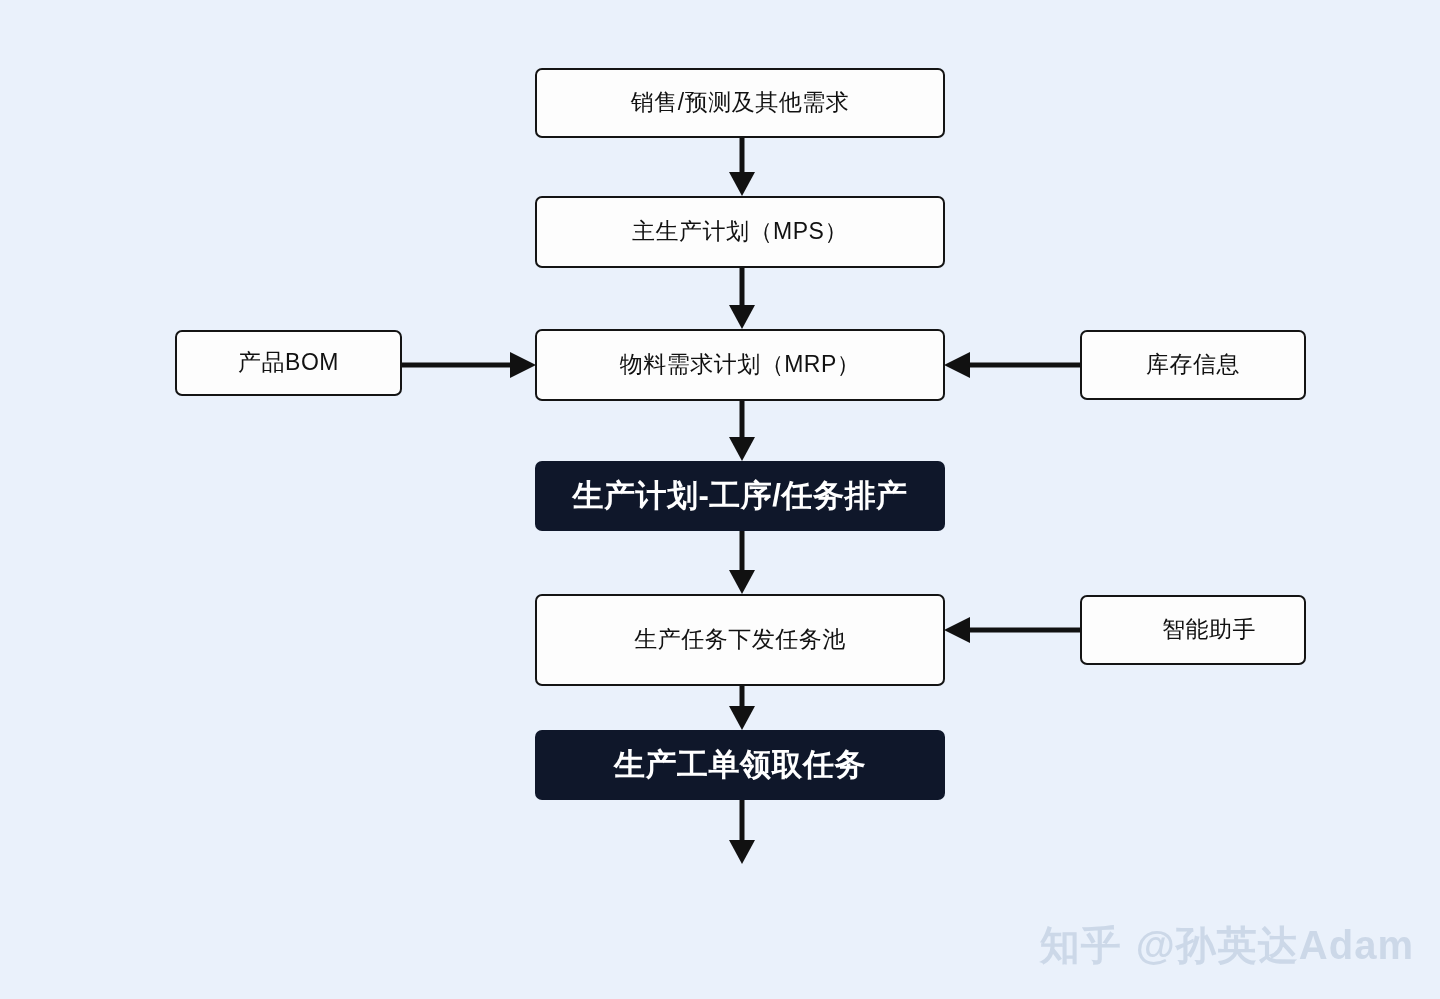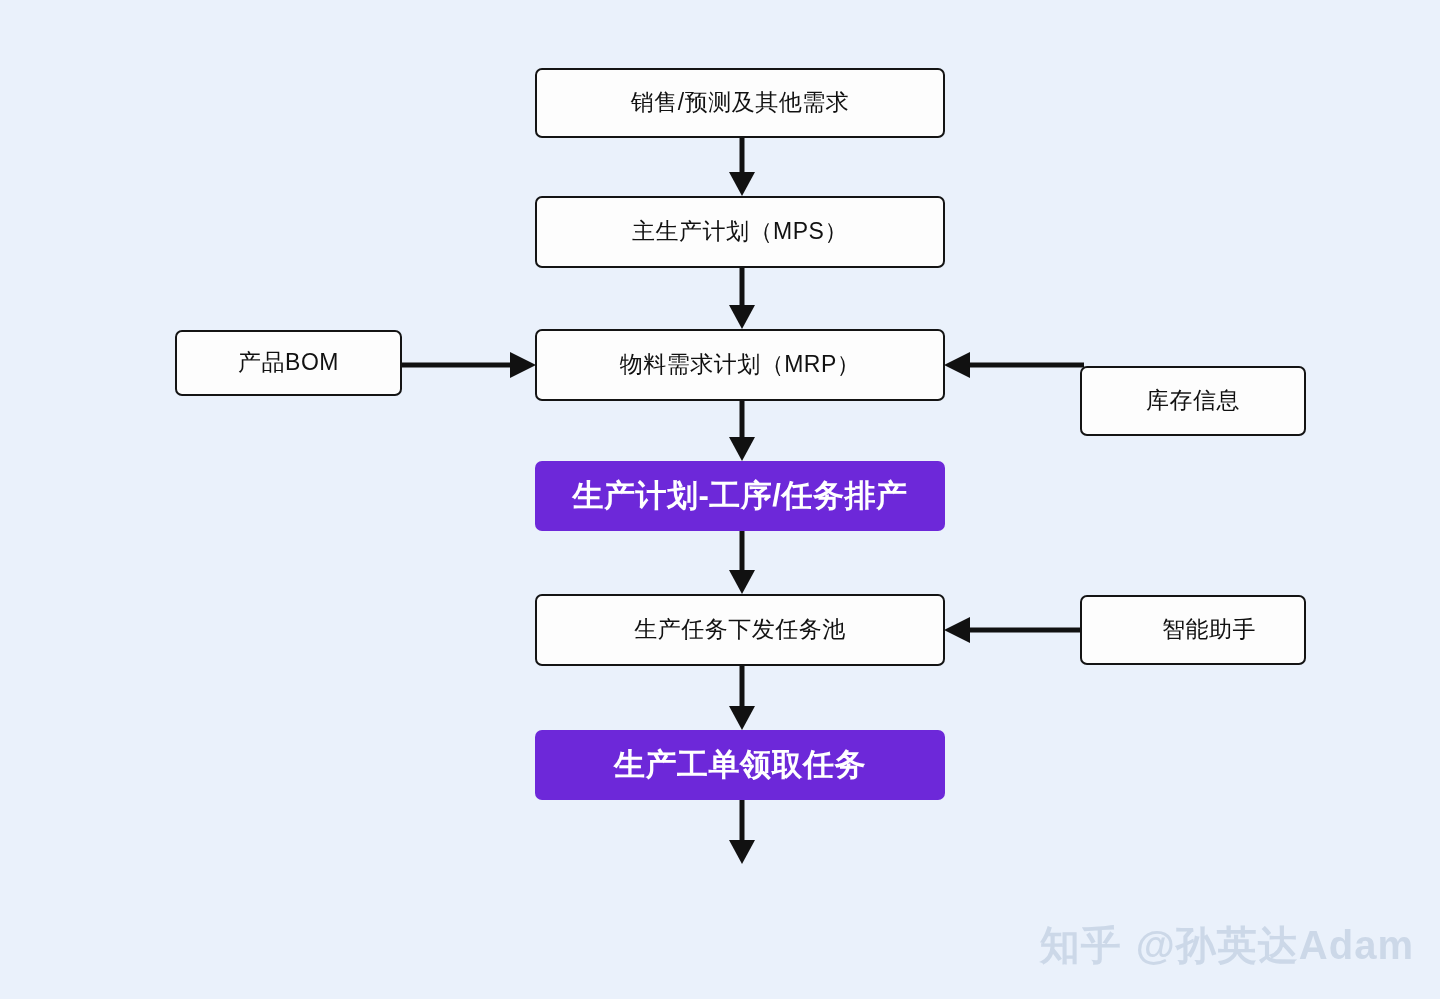--- a/index.html
+++ b/index.html
@@ -38,21 +38,21 @@
   .node.plain {
     background: #fdfdfd;
     border: 2px solid #141414;
     border-radius: 7px;
     color: #111111;
     font-size: 23px;
     letter-spacing: 0.5px;
   }
 
   .node.accent {
-    background: #6d28d9;
+    background: #0f172a;
     border: none;
     border-radius: 7px;
     color: #ffffff;
     font-size: 31px;
     font-weight: 700;
     letter-spacing: 0.5px;
   }
 
   
   .conn {
@@ -156,29 +156,29 @@
   </div>
 
   <div class="node plain" style="left:175px; top:330px; width:227px; height:66px;">
     <span>产品BOM</span>
   </div>
 
   <div class="node plain" style="left:535px; top:329px; width:410px; height:72px;">
     <span>物料需求计划（MRP）</span>
   </div>
 
-  <div class="node plain" style="left:1080px; top:330px; width:226px; height:70px;margin-top:36px;">
+  <div class="node plain" style="left:1080px; top:330px; width:226px; height:70px;">
     <span>库存信息</span>
   </div>
 
   <div class="node accent" style="left:535px; top:461px; width:410px; height:70px;">
     <span>生产计划-工序/任务排产</span>
   </div>
 
-  <div class="node plain" style="left:535px; top:594px; width:410px; height:72px;">
+  <div class="node plain" style="left:535px; top:594px; width:410px; height:92px;">
     <span>生产任务下发任务池</span>
   </div>
 
   <div class="node plain" style="left:1080px; top:595px; width:226px; height:70px;padding-left:32px;">
     <span>智能助手</span>
   </div>
 
   <div class="node accent" style="left:535px; top:730px; width:410px; height:70px;">
     <span>生产工单领取任务</span>
   </div>

